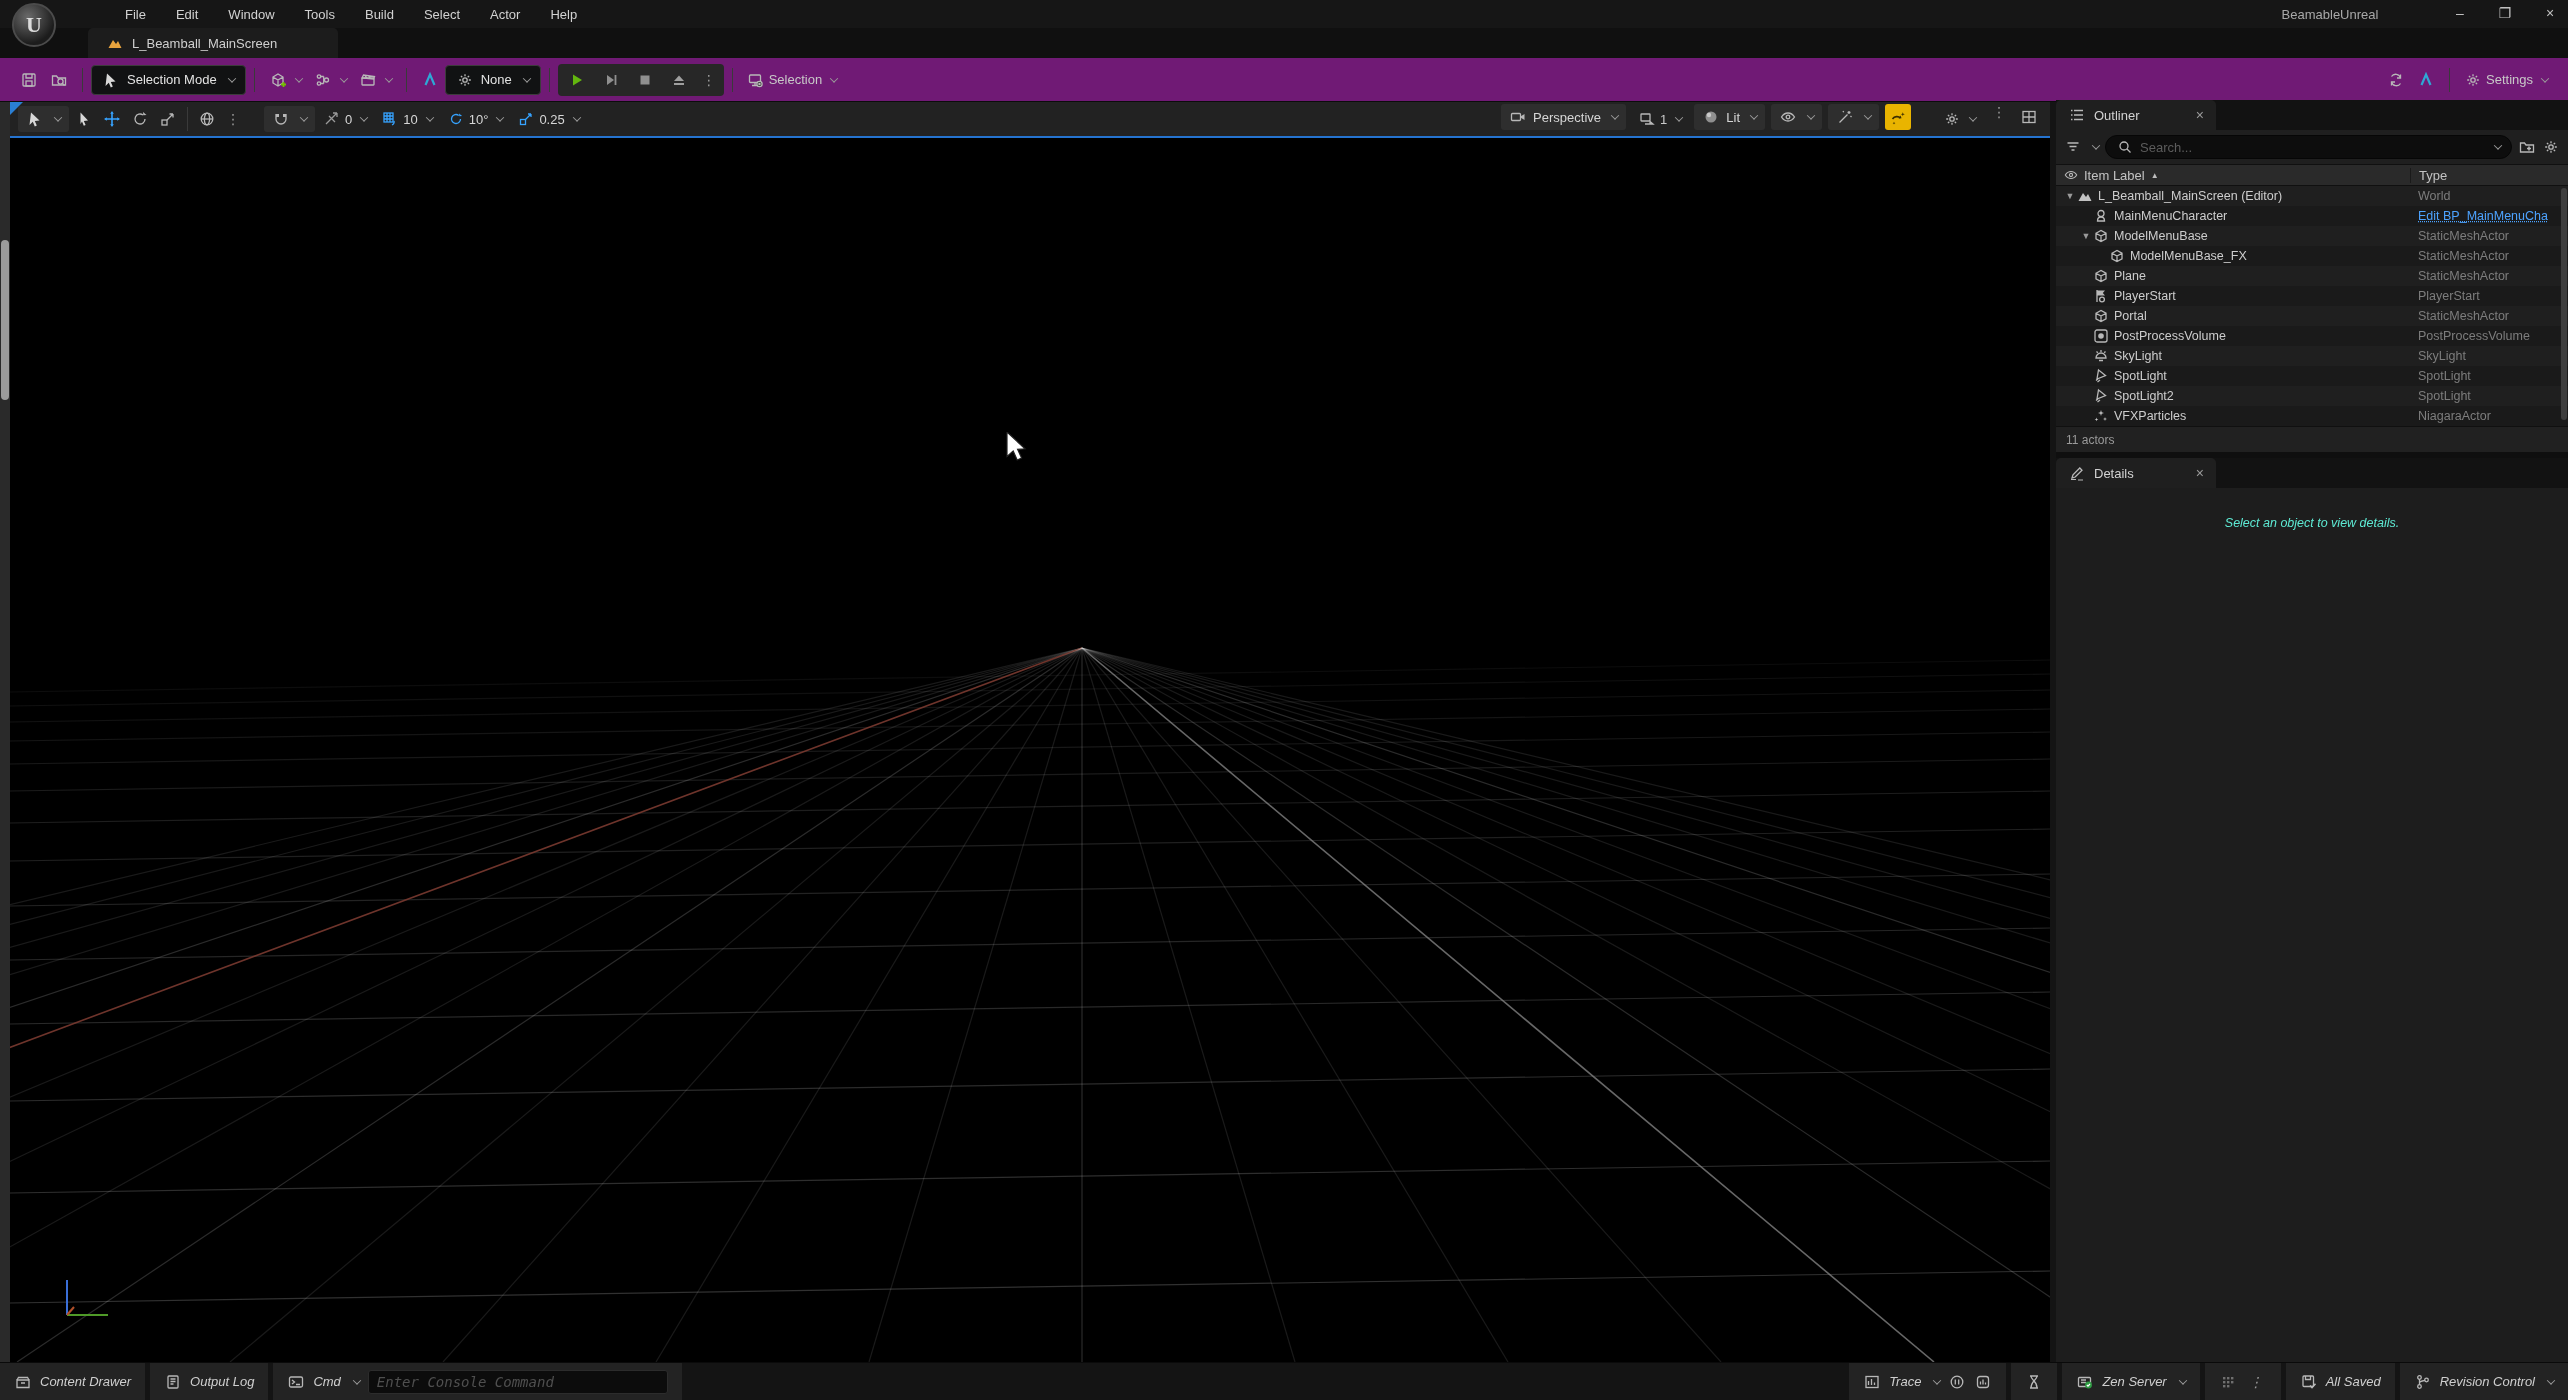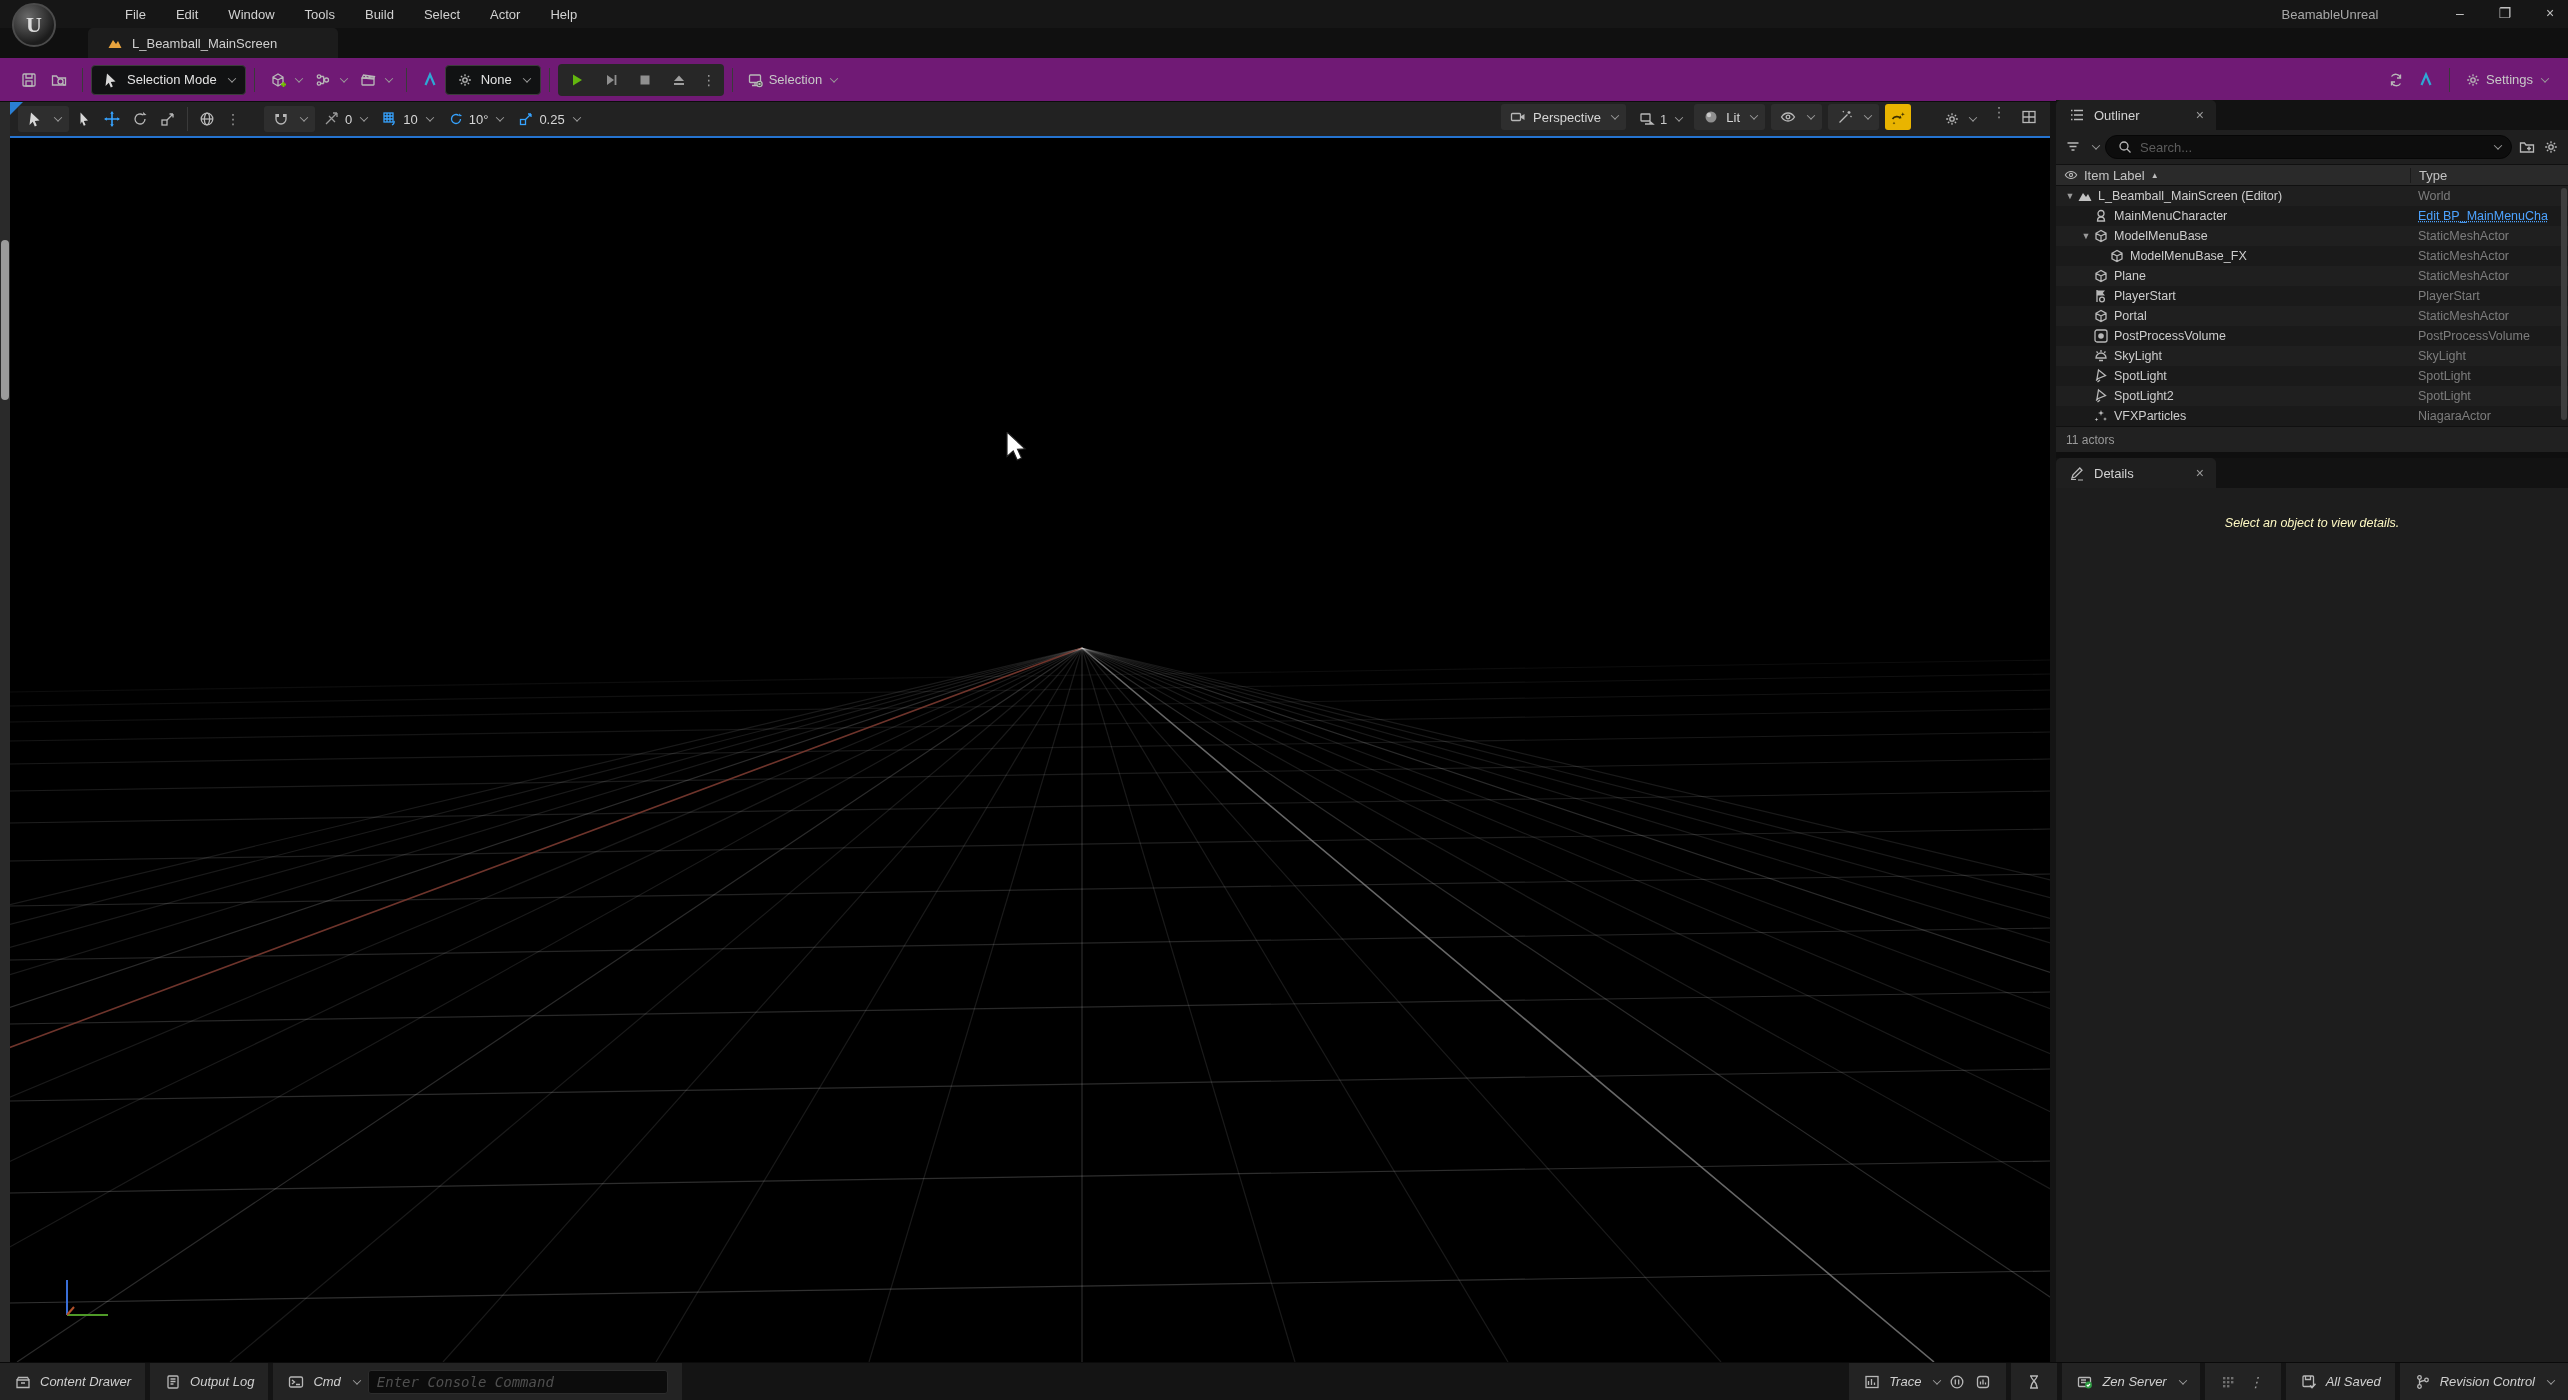--- a/index.html
+++ b/index.html
@@ -74,21 +74,21 @@
   .o-row:nth-child(even) { background:#1a1a1a; }
   .o-exp { width:12px; color:#9a9a9a; font-size:9px; text-align:center; flex:0 0 auto; }
   .o-ico { width:18px; height:16px; display:inline-flex; align-items:center; justify-content:center; flex:0 0 auto; margin-right:4px; }
   .o-label { white-space:nowrap; overflow:hidden; }
   .o-type { position:absolute; left:362px; width:144px; color:#7d7d7d; white-space:nowrap; overflow:hidden; }
   .o-type.link { color:#4da3ff; text-decoration:underline dotted; }
   #outliner-scrollbar { position:absolute; right:1px; top:2px; width:6px; height:232px; background:#3e3e3e; border-radius:3px; }
   #outliner-footer { height:26px; background:#212121; border-top:1px solid #101010; display:flex; align-items:center; padding-left:10px; color:#9a9a9a; font-size:12px; flex:0 0 auto; }
   #details-gap { height:6px; background:#0f0f0f; flex:0 0 auto; }
   #details-body { flex:1; background:#1d1d1d; }
-  #details-hint { text-align:center; padding-top:28px; color:#fef9c3; font-style:italic; font-size:12.5px; }
+  #details-hint { text-align:center; padding-top:28px; color:#5eead4; font-style:italic; font-size:12.5px; }
 
   
   #statusbar { left:0; top:1362px; width:2568px; height:38px; background:#141414; border-top:1px solid #0a0a0a; display:flex; align-items:stretch; gap:5px; }
   .sb-block { background:#232323; display:flex; align-items:center; padding:0 14px; gap:8px; color:#cfcfcf;font-style:italic; }
   #console-input { width:300px; height:24px; background:#0c0c0c; border:1px solid #2c2c2c; border-radius:3px; display:flex; align-items:center; padding:0 8px; color:#4f4f4f; font-family:"DejaVu Sans Mono", monospace; font-size:14px; }
   #sb-right { margin-left:auto; display:flex; align-items:stretch; gap:5px; }
 </style>
 </head>
 <body>
 

